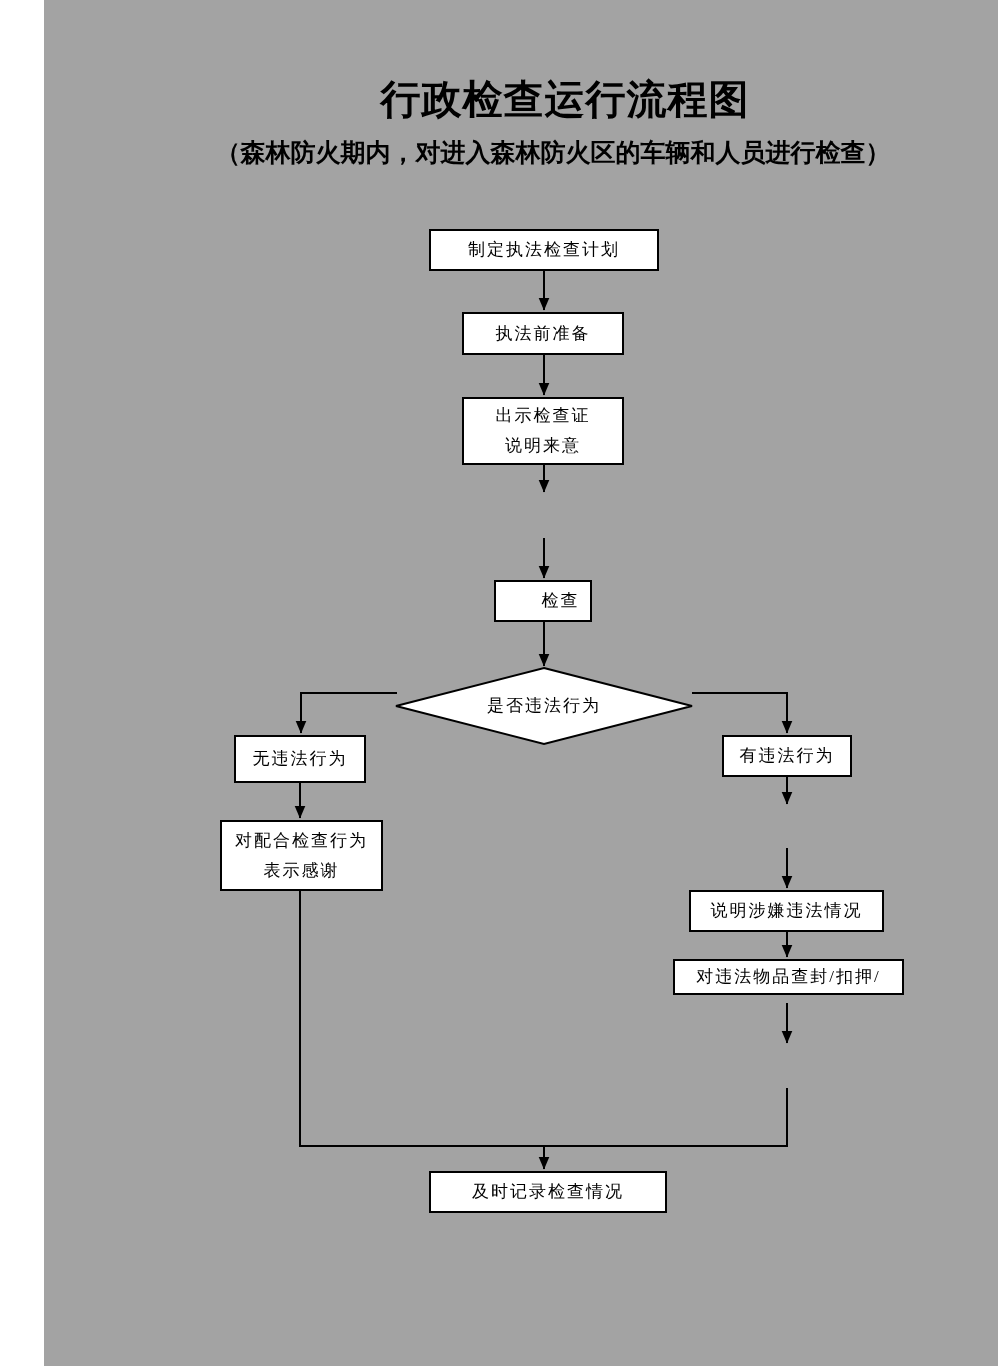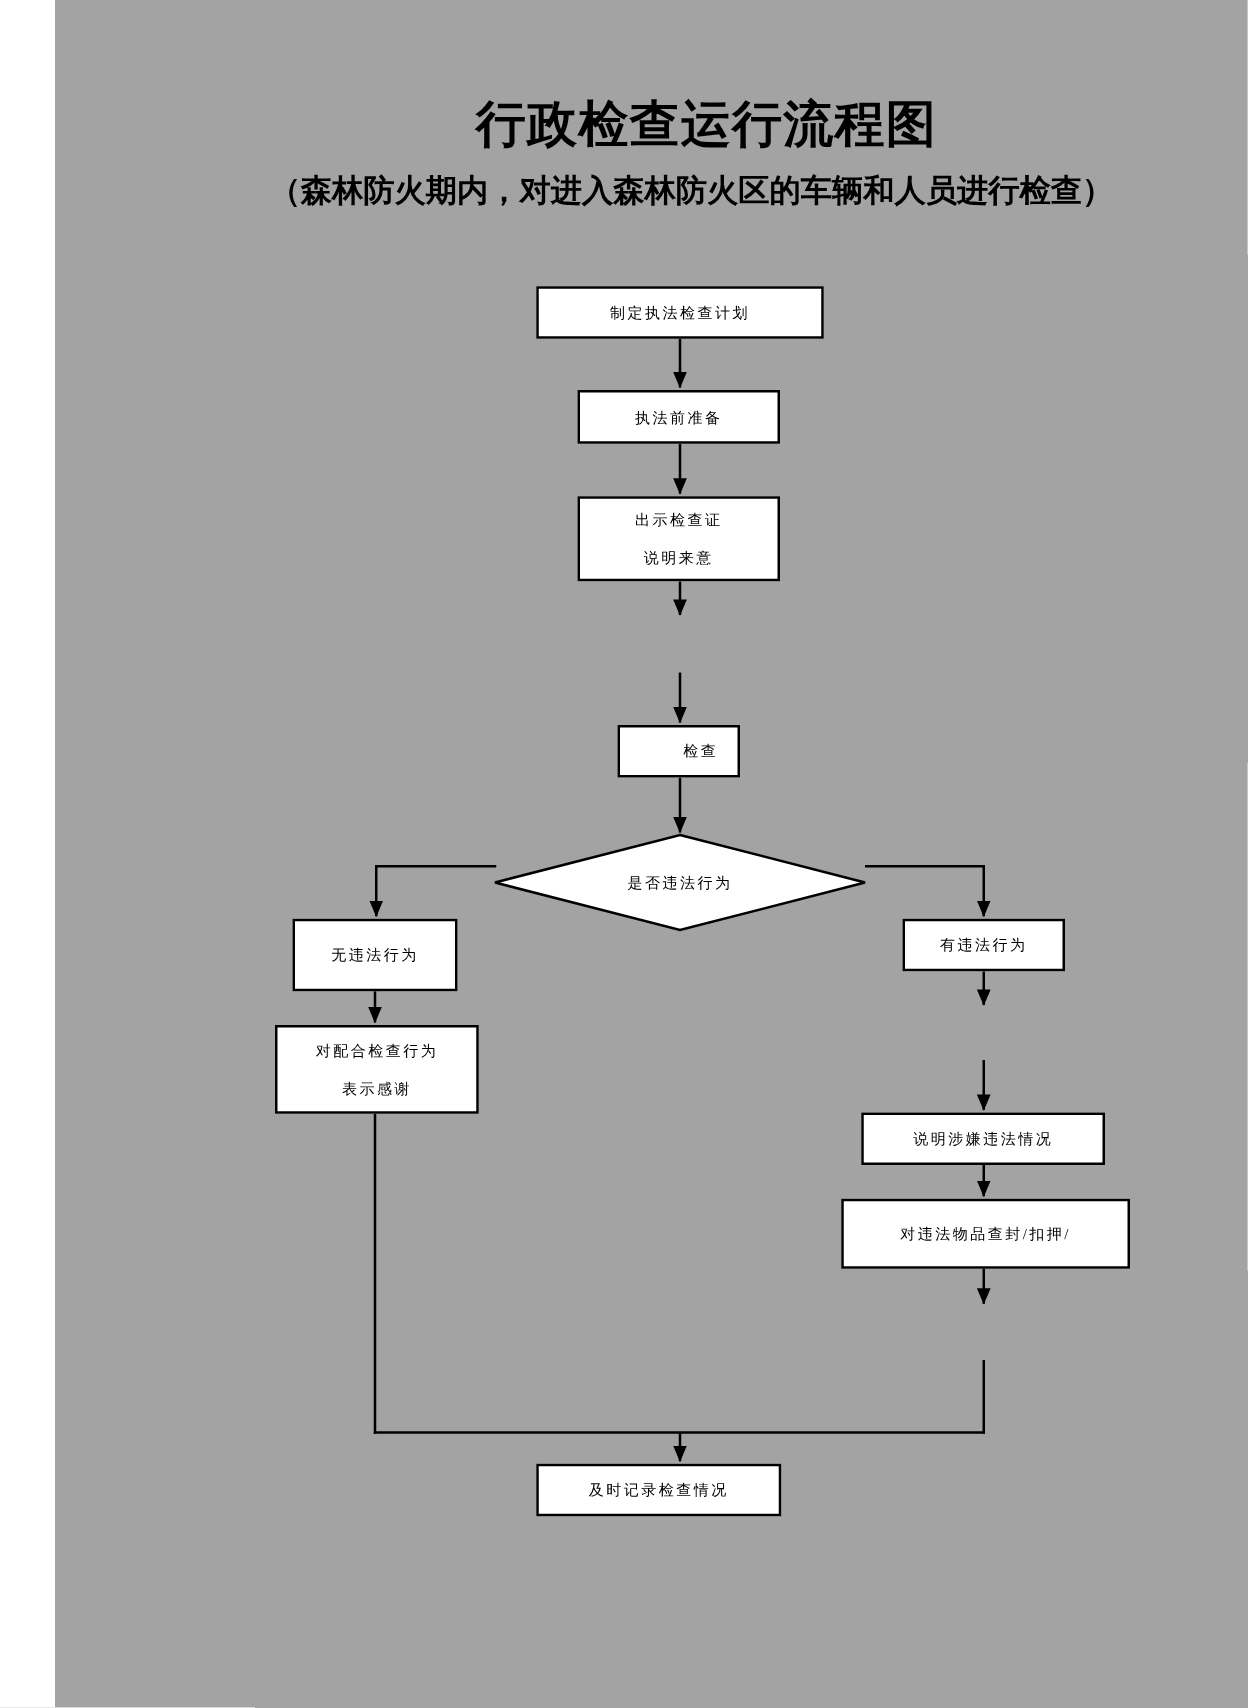--- a/index.html
+++ b/index.html
@@ -53,44 +53,44 @@
   .node {
     position: absolute;
     box-sizing: border-box;
     border: 2px solid #000000;
     background: #ffffff;
     display: flex;
     flex-direction: column;
     align-items: center;
     justify-content: center;
     text-align: center;
-    font-size: 12px;
+    font-size: 17px;
     letter-spacing: 2px;
     line-height: 30px;
     color: #000000;
     white-space: nowrap;
   }
   .node--plain {
     border: none;
     background: transparent;
   }
   #n-plan     { left: 385px; top: 229px; width: 230px; height: 42px; }
   #n-prepare  { left: 418px; top: 312px; width: 162px; height: 43px; }
   #n-showcert { left: 418px; top: 397px; width: 162px; height: 68px; }
   #n-rights   { left: 418px; top: 494px; width: 162px; height: 44px; }
   #n-inspect  { left: 450px; top: 580px; width:  98px; height: 42px; padding-left: 35px; }
   #n-decision { left: 402px; top: 692px; width: 196px; height: 28px; }
-  #n-noviol   { left: 190px; top: 735px; width: 132px; height: 58px; }
+  #n-noviol   { left: 190px; top: 735px; width: 132px; height: 48px; }
   #n-thanks   { left: 176px; top: 820px; width: 163px; height: 71px; }
   #n-hasviol  { left: 678px; top: 735px; width: 130px; height: 42px; }
   #n-survey   { left: 645px; top: 806px; width: 197px; height: 42px; }
   #n-explain  { left: 645px; top: 890px; width: 195px; height: 42px; }
-  #n-seize    { left: 629px; top: 959px; width: 231px; height: 56px; }
+  #n-seize    { left: 629px; top: 959px; width: 231px; height: 36px; }
   #n-handle   { left: 629px; top: 1045px; width: 231px; height: 43px; }
-  #n-record   { left: 385px; top: 1171px; width: 196px; height: 42px; }
+  #n-record   { left: 385px; top: 1171px; width: 238px; height: 42px; }
 </style>
 </head>
 <body>
 
 <div class="page">
 
   <div class="doc-title">行政检查运行流程图</div>
   <div class="doc-subtitle">（森林防火期内，对进入森林防火区的车辆和人员进行检查）</div>
 
   <svg class="flow-lines" viewBox="0 0 998 1366" xmlns="http://www.w3.org/2000/svg">

